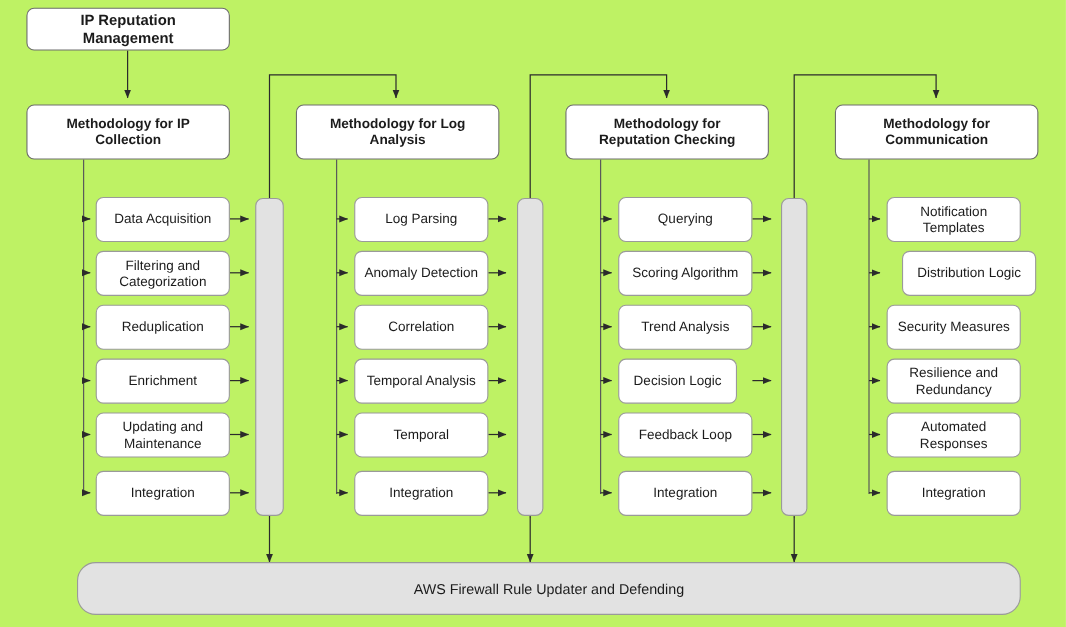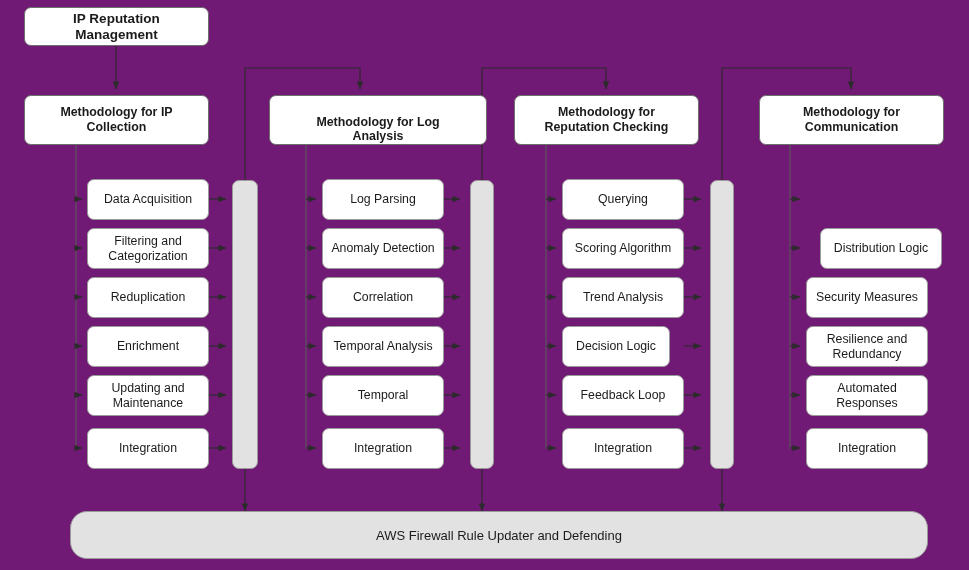--- a/index.html
+++ b/index.html
@@ -8,21 +8,21 @@
     background: #ffffff;
   }
   body {
     font-family: "Liberation Sans", sans-serif;
     -webkit-font-smoothing: antialiased;
   }
   #canvas {
     position: relative;
     width: 969px;
     height: 570px;
-    background: #701a75;
+    background: #bef264;
     overflow: hidden;
   }
   svg.wires {
     position: absolute;
     left: 0;
     top: 0;
     width: 969px;
     height: 570px;
     pointer-events: none;
   }
@@ -180,21 +180,21 @@
     <span>Enrichment</span>
   </div>
   <div class="node step-node" style="left:87px; top:375px; width:122px; height:41px;">
     <span>Updating and Maintenance</span>
   </div>
   <div class="node step-node" style="left:87px; top:428px; width:122px; height:41px;">
     <span>Integration</span>
   </div>
   <div class="bus-bar" style="left:232px; top:180px; width:26px; height:289px;"></div>
 
-  <div class="node methodology-node" style="left:269px; top:95px; width:218px; height:50px;align-items:flex-end;">
+  <div class="node methodology-node" style="left:269px; top:95px; width:185px; height:50px;">
     <span>Methodology for Log Analysis</span>
   </div>
   <div class="node step-node" style="left:322px; top:179px; width:122px; height:41px;">
     <span>Log Parsing</span>
   </div>
   <div class="node step-node" style="left:322px; top:228px; width:122px; height:41px;">
     <span>Anomaly Detection</span>
   </div>
   <div class="node step-node" style="left:322px; top:277px; width:122px; height:41px;">
     <span>Correlation</span>
@@ -229,20 +229,23 @@
     <span>Feedback Loop</span>
   </div>
   <div class="node step-node" style="left:562px; top:428px; width:122px; height:41px;">
     <span>Integration</span>
   </div>
   <div class="bus-bar" style="left:710px; top:180px; width:24px; height:289px;"></div>
 
   <div class="node methodology-node" style="left:759px; top:95px; width:185px; height:50px;">
     <span>Methodology for Communication</span>
   </div>
+  <div class="node step-node" style="left:806px; top:179px; width:122px; height:41px;">
+    <span>Notification Templates</span>
+  </div>
   <div class="node step-node" style="left:806px; top:228px; width:122px; height:41px;margin-left:14px;">
     <span>Distribution Logic</span>
   </div>
   <div class="node step-node" style="left:806px; top:277px; width:122px; height:41px;">
     <span>Security Measures</span>
   </div>
   <div class="node step-node" style="left:806px; top:326px; width:122px; height:41px;">
     <span>Resilience and Redundancy</span>
   </div>
   <div class="node step-node" style="left:806px; top:375px; width:122px; height:41px;">

